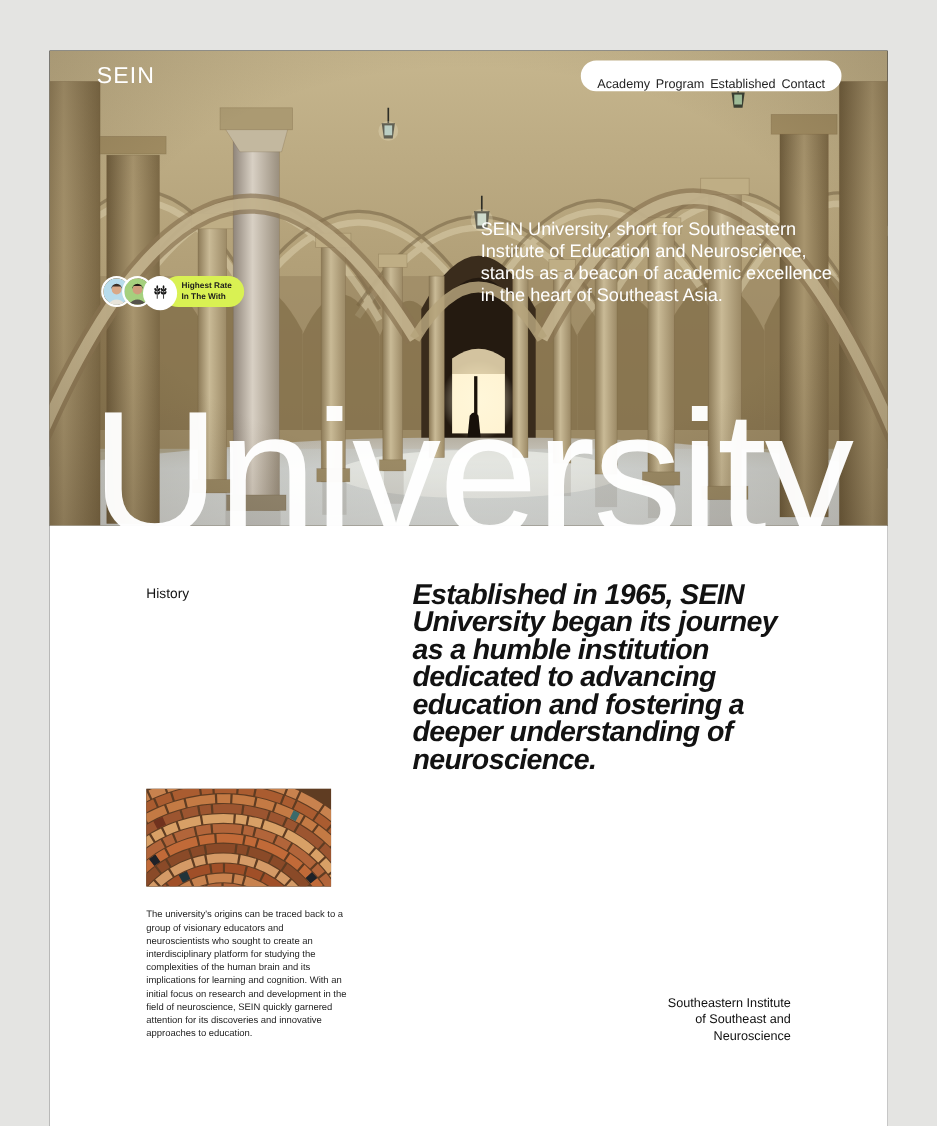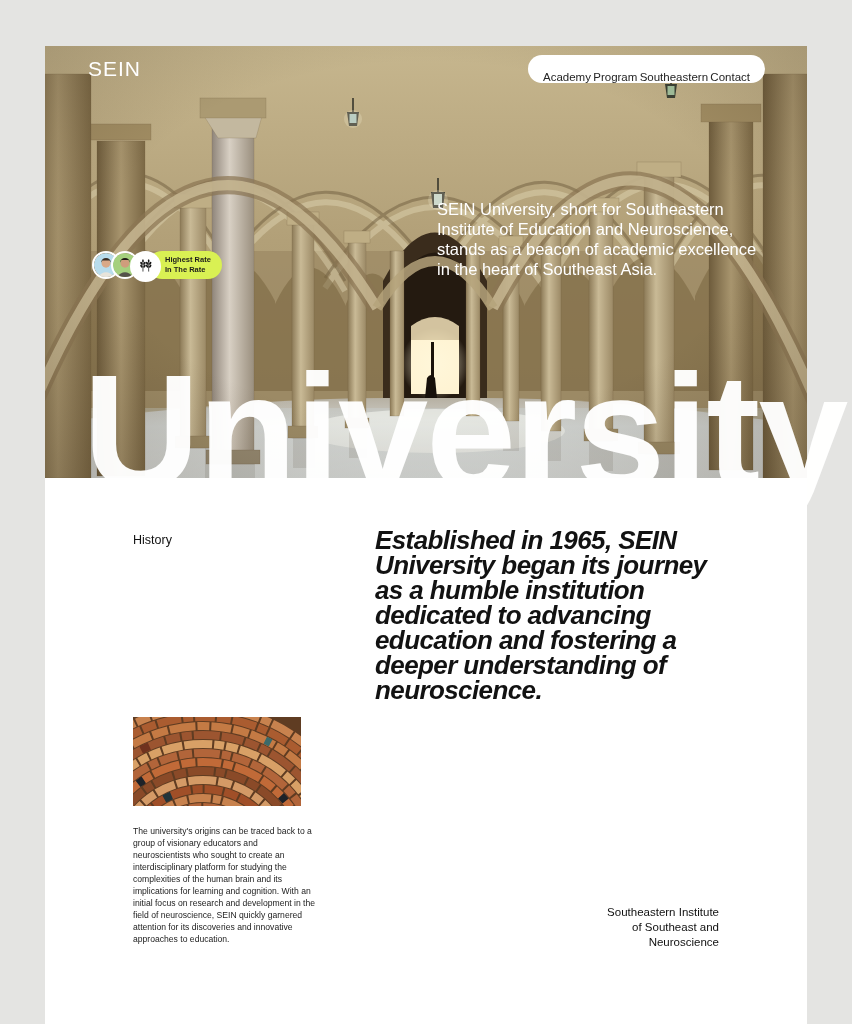--- a/index.html
+++ b/index.html
@@ -62,21 +62,21 @@
   }
   .badge-pill {
     background:#d9f153; border-radius:14px;
     margin-left:-13px; padding:4px 11px 4px 17px;
     font-size:7.5px; line-height:1.3; font-weight:700; color:#1c1c1c;
     position:relative; z-index:2; white-space:nowrap;
   }
 
   .big-title {
     position:absolute; left:38px; top:304px;
-    font-size:162px; line-height:1; font-weight:700; letter-spacing:-2px;
+    font-size:162px; line-height:1; font-weight:400; letter-spacing:-2px;
     color:rgba(255,255,255,0.97);
     white-space:nowrap; z-index:3;
   }
 
   
   .content { position:relative; width:762px; height:546px; background:#ffffff; }
   .history-label {
     position:absolute; left:88px; top:55px;
     font-size:12.5px; color:#111111;
   }
@@ -272,21 +272,21 @@
 
         <rect x="0" y="0" width="762" height="432" fill="url(#vig)"></rect>
       </svg>
     </div>
 
     <div class="logo">SEIN</div>
 
     <nav class="nav-pill">
       <span class="nav-item">Academy</span>
       <span class="nav-item">Program</span>
-      <span class="nav-item">Southeastern</span>
+      <span class="nav-item">Established</span>
       <span class="nav-item">Contact</span>
     </nav>
 
     <p class="hero-desc">SEIN University, short for Southeastern Institute of Education and Neuroscience, stands as a beacon of academic excellence in the heart of Southeast Asia.</p>
 
     <div class="badge">
       <span class="avatar">
         <svg width="24" height="24" viewBox="0 0 27 27">
           <circle cx="13.5" cy="13.5" r="13.5" fill="#b8dcec"></circle>
           <circle cx="13.5" cy="11.5" r="5" fill="#d9a887"></circle>
@@ -315,21 +315,21 @@
             <ellipse cx="17.6" cy="10" rx="1.5" ry="2.6" transform="rotate(-35 17.6 10)"></ellipse>
             <ellipse cx="22.4" cy="10" rx="1.5" ry="2.6" transform="rotate(35 22.4 10)"></ellipse>
             <ellipse cx="17.6" cy="14.5" rx="1.5" ry="2.6" transform="rotate(-35 17.6 14.5)"></ellipse>
             <ellipse cx="22.4" cy="14.5" rx="1.5" ry="2.6" transform="rotate(35 22.4 14.5)"></ellipse>
             <ellipse cx="20" cy="6" rx="1.3" ry="2.4"></ellipse>
           </g>
         </svg>
       </span>
       <span class="badge-pill">
         <span>Highest Rate</span><br>
-        <span>In The Rate</span>
+        <span>In The With</span>
       </span>
     </div>
 
     <div class="big-title">University</div>
   </section>
 
   <section class="content">
 
     <div class="history-label">History</div>
 

